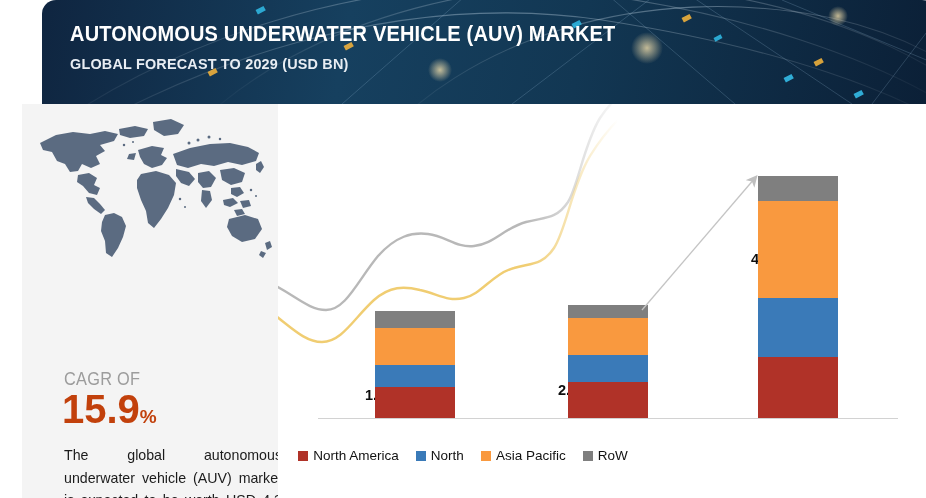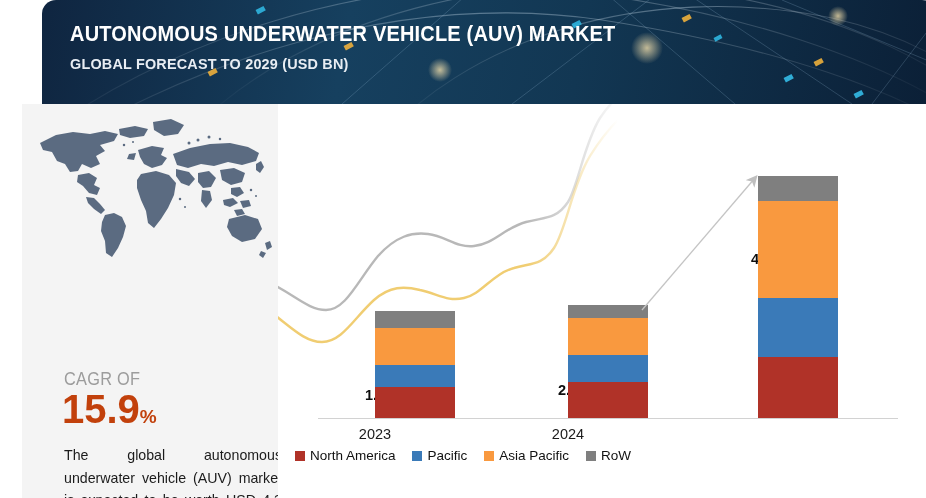--- a/index.html
+++ b/index.html
@@ -202,30 +202,28 @@
 
       <div class="axis"></div>
 
       <div class="vlabel" style="left:37px;top:283px;">1.8</div>
       <div class="bar" style="left:97px;height:107px;">
         <span class="seg" style="height:17px;background:#7f7f7f;"></span>
         <span class="seg" style="height:37px;background:#f9993f;"></span>
         <span class="seg" style="height:22px;background:#3a7ab8;"></span>
         <span class="seg" style="height:31px;background:#b03228;"></span>
       </div>
-      <div class="xlabel" style="left:37px;">2023</div>
 
       <div class="vlabel" style="left:230px;top:278px;">2.0</div>
       <div class="bar" style="left:290px;height:113px;">
         <span class="seg" style="height:13px;background:#7f7f7f;"></span>
         <span class="seg" style="height:37px;background:#f9993f;"></span>
         <span class="seg" style="height:27px;background:#3a7ab8;"></span>
         <span class="seg" style="height:36px;background:#b03228;"></span>
       </div>
-      <div class="xlabel" style="left:230px;">2024</div>
 
       <div class="vlabel" style="left:423px;top:147px;">4.3</div>
       <div class="bar" style="left:480px;height:242px;">
         <span class="seg" style="height:25px;background:#7f7f7f;"></span>
         <span class="seg" style="height:97px;background:#f9993f;"></span>
         <span class="seg" style="height:59px;background:#3a7ab8;"></span>
         <span class="seg" style="height:61px;background:#b03228;"></span>
       </div>
 
       <svg style="position:absolute;left:0;top:0;width:638px;height:394px;" viewBox="0 0 638 394">
@@ -240,21 +238,21 @@
     </div>
   </div>
 
   <div class="legend">
     <span class="lg">
       <span class="sw" style="background:#b03228;"></span>
       <span>North America</span>
     </span>
     <span class="lg">
       <span class="sw" style="background:#3a7ab8;"></span>
-      <span>Pacific</span>
+      <span>North</span>
     </span>
     <span class="lg">
       <span class="sw" style="background:#f9993f;"></span>
       <span>Asia Pacific</span>
     </span>
     <span class="lg">
       <span class="sw" style="background:#7f7f7f;"></span>
       <span>RoW</span>
     </span>
   </div>

